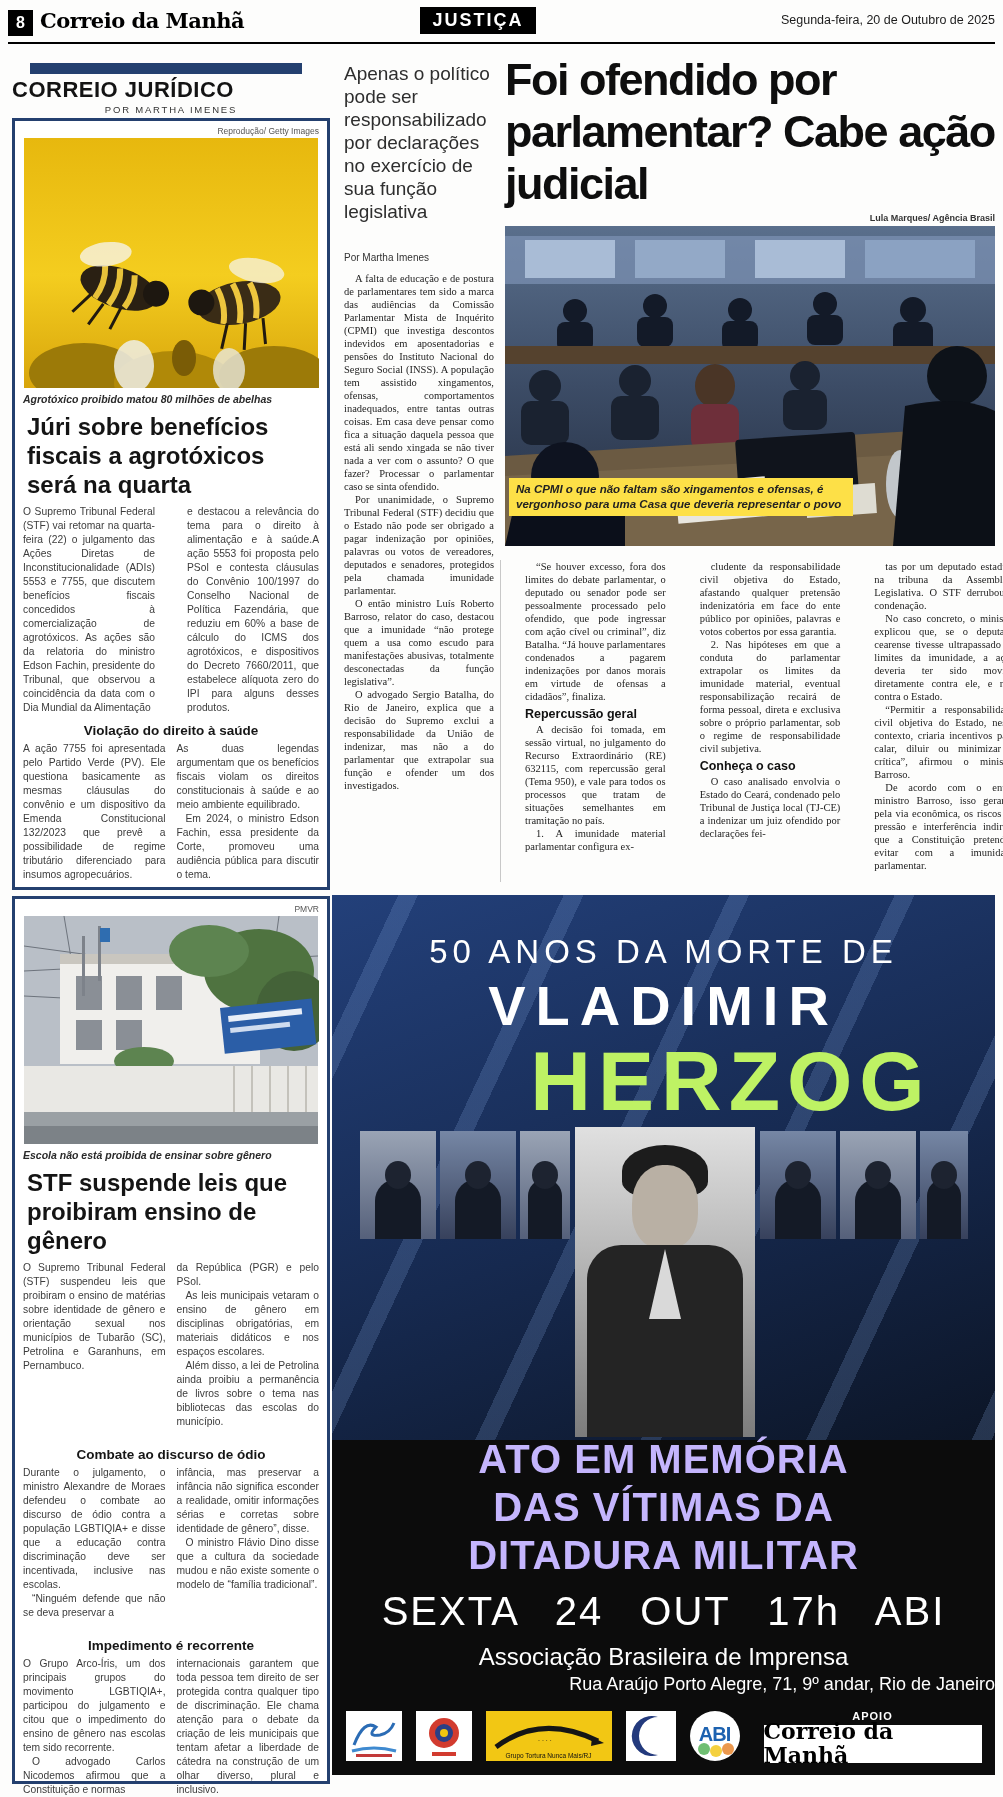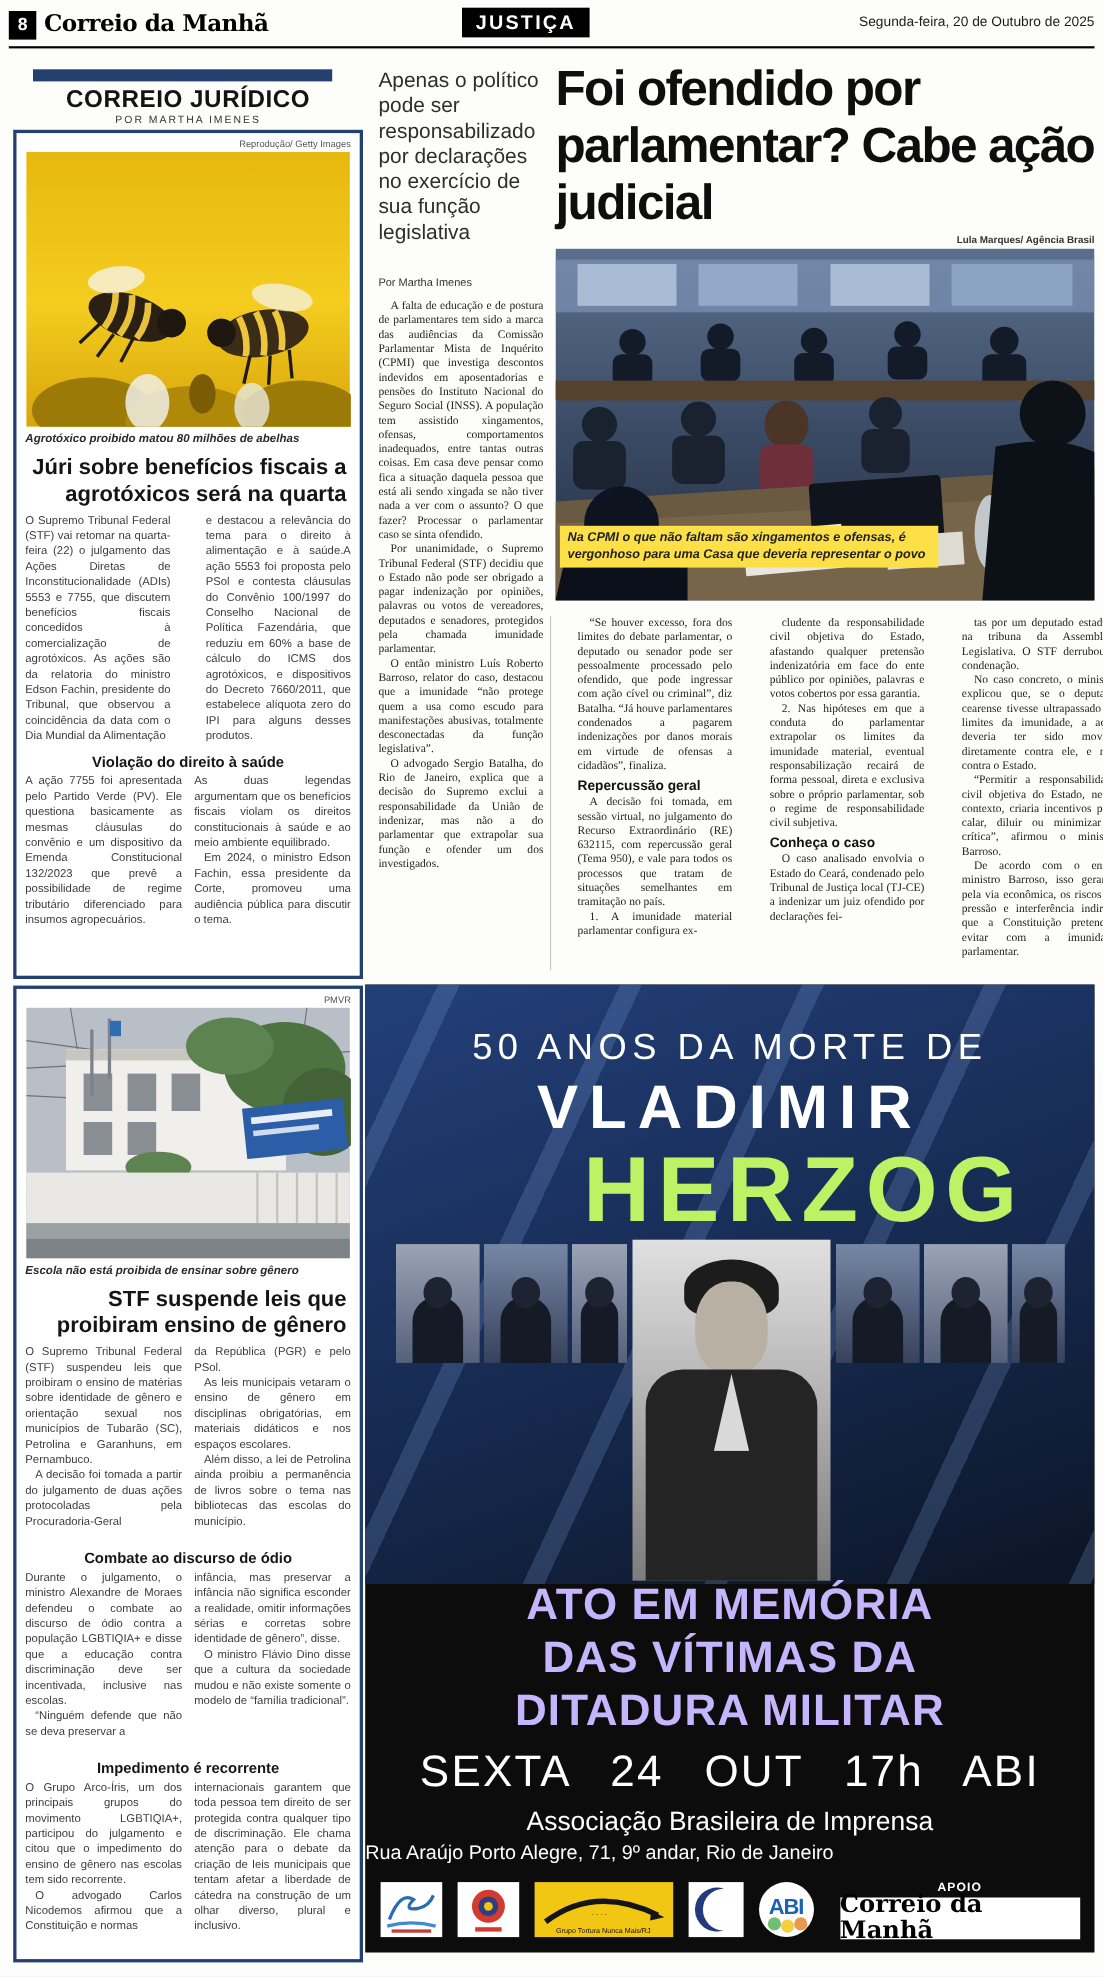--- a/index.html
+++ b/index.html
@@ -10,31 +10,31 @@
   .pagenum{left:8px;top:10px;width:25px;height:26px;background:#000;color:#fff;
            font-weight:bold;font-size:16px;display:flex;align-items:center;justify-content:center;}
   .masthead{left:40px;top:8px;font-family:"DejaVu Serif",serif;font-weight:bold;
             font-size:21px;letter-spacing:-.5px;color:#000;}
   .sectionbox{left:420px;top:7px;width:116px;height:27px;background:#000;color:#fff;
               font-weight:bold;font-size:18px;letter-spacing:2px;display:flex;align-items:center;justify-content:center;}
   .dateline{right:8px;top:13px;font-size:12.5px;color:#1c1c1c;}
   .toprule{left:8px;top:42px;width:987px;height:2px;background:#000;}
   
   .cjbar{left:30px;top:63px;width:272px;height:11px;background:#24406f;}
-  .cjtitle{left:12px;top:77px;width:318px;text-align:center;font-size:22px;font-weight:bold;
+  .cjtitle{left:12px;top:77px;width:318px;text-align:left;font-size:22px;font-weight:bold;
            letter-spacing:.5px;color:#131313;}
   .cjby{left:12px;top:104px;width:318px;text-align:center;font-size:9.5px;letter-spacing:1.8px;color:#333;}
   .cjbox{border:3px solid #24406f;background:#fff;}
   .box1{left:12px;top:118px;width:312px;height:766px;}
   .box2{left:12px;top:896px;width:312px;height:882px;}
   .boxin{position:relative;padding:4px 8px;}
   .credit{font-size:8.5px;color:#555;text-align:right;margin:1px 0 2px;}
   .photoframe{width:100%;display:block;}
   .caption{font-size:10.5px;font-weight:bold;font-style:italic;color:#2a2a2a;margin:5px 0 2px;}
-  .lhead{font-size:20px;font-weight:bold;text-align:right;line-height:1.2;color:#141414;margin:8px 4px 6px;}
+  .lhead{font-size:24px;font-weight:bold;text-align:left;line-height:1.2;color:#141414;margin:8px 4px 6px;}
   .lsub{font-size:13.5px;font-weight:bold;text-align:center;color:#161616;margin:6px 0 4px;}
   .cols2{display:flex;gap:11px;overflow:hidden;}
   .cols2 .col{flex:1;font-size:10.3px;line-height:14px;text-align:justify;color:#3c3c3c;}
   .cols2 .col p{margin:0;}
   .cols2 .col p + p{text-indent:9px;}
   .h212{height:212px;gap:32px;} .h168{height:164px;} .h182{height:180px;} .h166{height:166px;} .h152{height:152px;}
   
   .standfirst{left:344px;top:62px;width:152px;font-size:19px;line-height:23px;color:#2e2e2e;}
   .mby{left:344px;top:252px;width:152px;font-size:10px;color:#333;}
   .introcol{left:344px;top:272px;width:150px;height:612px;overflow:hidden;
@@ -77,21 +77,21 @@
             background:linear-gradient(#e0e0e0 0%,#b9b9b9 40%,#7c7c7c 100%);}
   .phead{position:absolute;left:57px;top:38px;width:66px;height:84px;background:#b9b0a4;border-radius:46% 46% 42% 42%;}
   .phair{position:absolute;left:47px;top:18px;width:86px;height:52px;background:#1c1c1c;border-radius:50% 50% 30% 30%;}
   .psuit{position:absolute;left:12px;top:118px;width:156px;height:192px;background:#242424;border-radius:34px 34px 0 0;}
   .pshirt{position:absolute;left:74px;top:122px;width:32px;height:70px;background:#d9d9d9;clip-path:polygon(50% 0,100% 100%,0 100%);}
   .adt4{position:absolute;left:0;width:663px;text-align:center;color:#c4b5fd;font-weight:bold;
         font-size:40px;letter-spacing:1px;line-height:48px;}
   .adwhen{position:absolute;left:0;top:694px;width:663px;text-align:center;color:#fff;
           font-size:40px;word-spacing:24px;letter-spacing:2px;}
   .adorg{position:absolute;left:0;top:748px;width:663px;text-align:center;color:#fff;font-size:24px;}
-  .adaddr{position:absolute;left:0;top:779px;width:663px;text-align:left;color:#fff;font-size:18px;}
+  .adaddr{position:absolute;left:0;top:779px;width:663px;text-align:right;color:#fff;font-size:18px;}
   .logorow{position:absolute;left:0;top:812px;width:663px;height:58px;display:flex;align-items:center;
            justify-content:center;gap:14px;}
   .logo{height:50px;background:#fff;position:relative;overflow:hidden;}
   .lg-mem{width:56px;} .lg-clube{width:56px;} .lg-tort{width:126px;background:#f2c714;}
   .lg-inst{width:50px;} .lg-abi{width:50px;border-radius:50%;}
   .tort-txt{position:absolute;left:0;bottom:2px;width:100%;text-align:center;font-size:6.5px;color:#111;}
   .abi-t{position:absolute;left:0;top:12px;width:100%;text-align:center;font-weight:bold;font-size:20px;
          color:#1d62b0;letter-spacing:-1px;}
   .apoio{display:flex;flex-direction:column;align-items:center;gap:3px;margin-left:10px;}
   .apoio-l{color:#fff;font-weight:bold;font-size:11px;letter-spacing:1px;}
@@ -203,21 +203,20 @@
             <path d="M210 150 v46 M228 150 v46 M246 150 v46 M264 150 v46 M282 150 v46"></path>
           </g>
         <rect x="0" y="196" width="294" height="14" fill="#9aa0a4"></rect>
         <rect x="0" y="210" width="294" height="18" fill="#7c8287"></rect>
       </svg>
       <div class="caption">Escola não está proibida de ensinar sobre gênero</div>
       <div class="lhead">STF suspende leis que proibiram ensino de gênero</div>
       <div class="cols2 h182">
         <div class="col">
             <p>O Supremo Tribunal Federal (STF) suspendeu leis que proibiram o ensino de matérias sobre identidade de gênero e orientação sexual nos municípios de Tubarão (SC), Petrolina e Garanhuns, em Pernambuco.</p>
-            <p>A decisão foi tomada a partir do julgamento de duas ações protocoladas pela Procuradoria-Geral</p>
           </div>
         <div class="col">
             <p>da República (PGR) e pelo PSol.</p>
             <p>As leis municipais vetaram o ensino de gênero em disciplinas obrigatórias, em materiais didáticos e nos espaços escolares.</p>
             <p>Além disso, a lei de Petrolina ainda proibiu a permanência de livros sobre o tema nas bibliotecas das escolas do município.</p>
           </div>
       </div>
       <div class="lsub">Combate ao discurso de ódio</div>
       <div class="cols2 h166">
         <div class="col">

